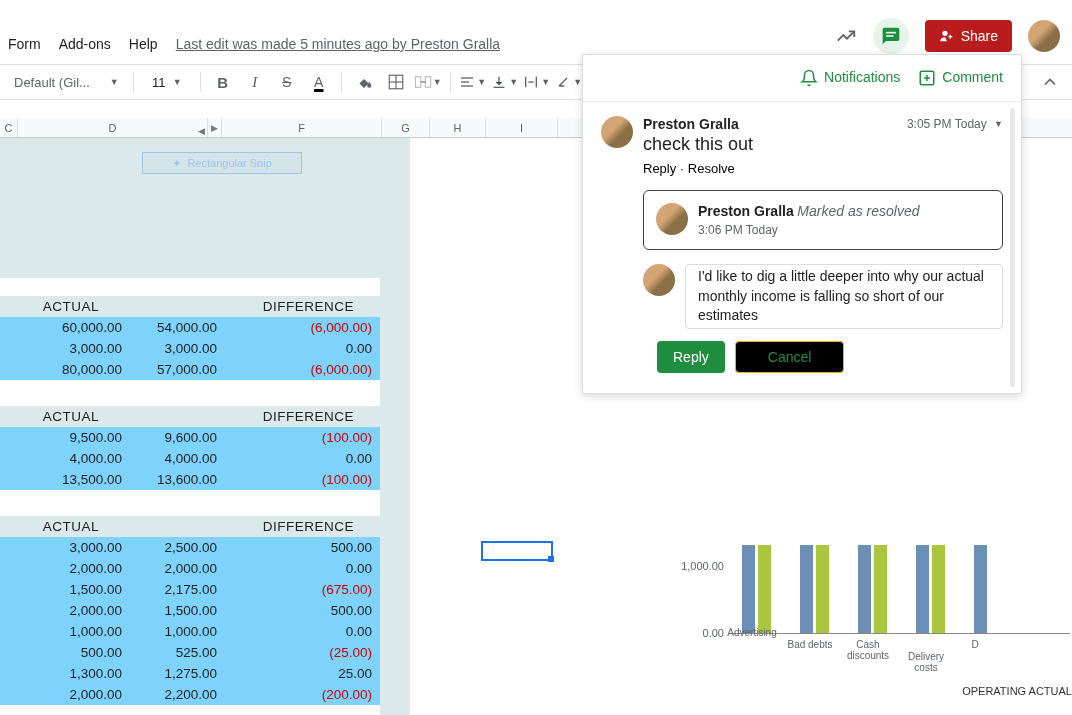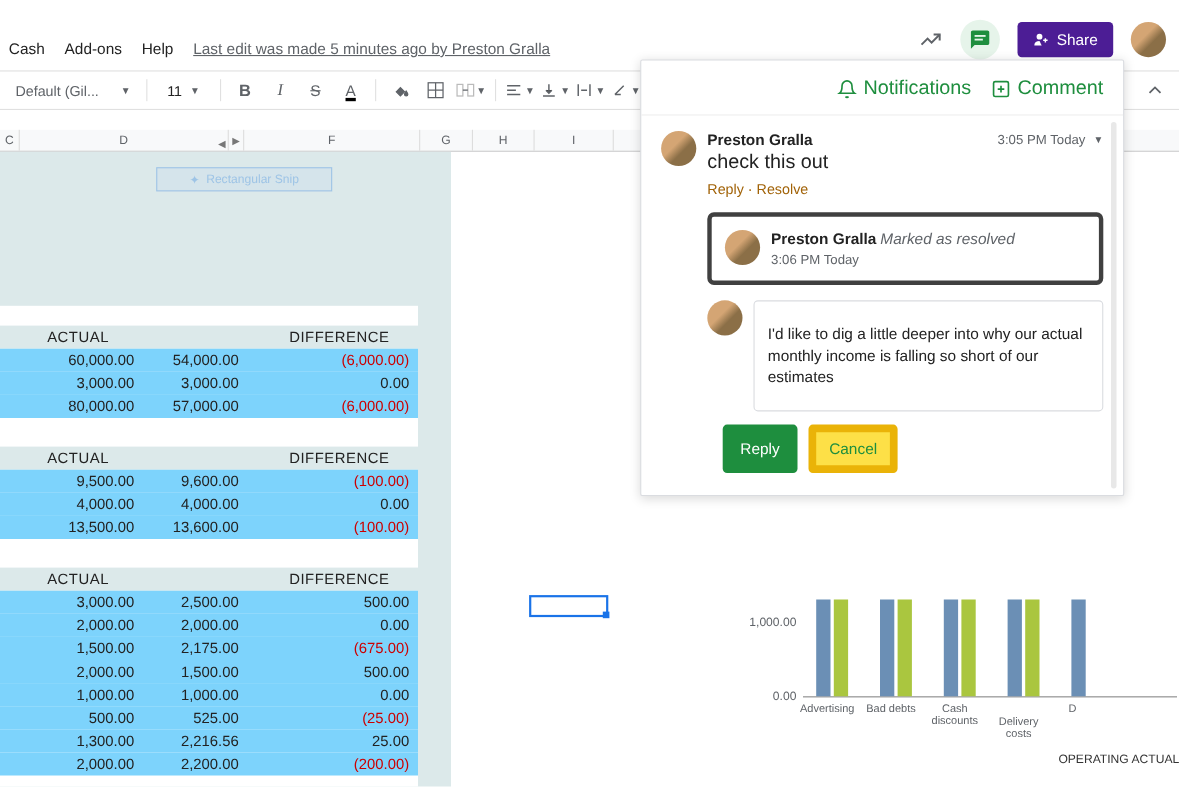--- a/index.html
+++ b/index.html
@@ -4,21 +4,21 @@
 <style>
 * { box-sizing: border-box; margin: 0; padding: 0; }
 body { font-family: Arial, sans-serif; font-size: 13px; color: #222; width: 1072px; height: 715px; overflow: hidden; position: relative; background: #fff; }
 .menu-row { display: flex; align-items: center; gap: 18px; padding-left: 8px; position: absolute; top: 36px; left: 0; }
 .menu-item { color: #222; font-size: 14px; cursor: pointer; }
 .last-edit { color: #5f6368; text-decoration: underline; font-size: 14px; cursor: pointer; }
 
 .top-right { position: absolute; top: 18px; right: 12px; display: flex; align-items: center; gap: 16px; }
 .trend-icon { color: #5f6368; }
 .comment-circle { width: 36px; height: 36px; border-radius: 50%; background: #e6f4ea; display: flex; align-items: center; justify-content: center; color: #1e8e3e; }
-.share-btn { background: #4c1d95; color: #fff; border: none; border-radius: 4px; padding: 8px 14px; font-size: 14px; font-weight: 500; display: flex; align-items: center; gap: 6px; cursor: pointer; }
+.share-btn { background: #b91c1c; color: #fff; border: none; border-radius: 4px; padding: 8px 14px; font-size: 14px; font-weight: 500; display: flex; align-items: center; gap: 6px; cursor: pointer; }
 .avatar { width: 32px; height: 32px; border-radius: 50%; background: linear-gradient(135deg, #d4a574 40%, #8b6f47 60%); }
 
 
 .toolbar { position: absolute; top: 64px; left: 0; right: 0; height: 36px; border-top: 1px solid #e0e0e0; border-bottom: 1px solid #e0e0e0; display: flex; align-items: center; padding: 0 8px; gap: 4px; }
 .tb-sep { width: 1px; height: 20px; background: #e0e0e0; margin: 0 4px; }
 .font-select { display: flex; align-items: center; gap: 20px; padding: 4px 6px; font-size: 13px; color: #5f6368; min-width: 84px; cursor: pointer; }
 .size-input { width: 50px; text-align: center; border: none; font-size: 13px; padding: 4px; display:flex; align-items:center; justify-content:center;}
 .tb-btn { width: 28px; height: 28px; display: flex; align-items: center; justify-content: center; color: #5f6368; cursor: pointer; border-radius: 2px; }
 .bold { font-weight: bold; font-size: 15px; }
 .italic { font-style: italic; font-size: 15px; font-family: serif; }
@@ -46,62 +46,62 @@
 .col-c { width: 155px; }
 .neg { color: #cc0000; }
 
 
 .selected-cell { position: absolute; border: 2px solid #1a73e8; background: #fff; }
 .selected-cell::after { content: ''; position: absolute; right: -3px; bottom: -3px; width: 6px; height: 6px; background: #1a73e8; }
 
 
 .comment-panel { position: absolute; top: 54px; right: 50px; width: 440px; background: #fff; border: 1px solid #dadce0; border-radius: 2px; box-shadow: 0 2px 10px rgba(0,0,0,0.15); z-index: 100; }
 .panel-header { display: flex; justify-content: flex-end; gap: 18px; padding: 14px 18px; border-bottom: 1px solid #eee; }
-.panel-link { display: flex; align-items: flex-end; gap: 6px; color: #1e8e3e; font-size: 18px; font-weight: 500; cursor: pointer; }
+.panel-link { display: flex; align-items: flex-start; gap: 6px; color: #1e8e3e; font-size: 14px; font-weight: 500; cursor: pointer; }
 .panel-body { padding: 14px 18px 20px 18px; max-height: 480px; position: relative; }
 .scroll-indicator { position:absolute; top:6px; right:6px; bottom:6px; width:5px; background:#e8e8e8; border-radius:3px;}
 .comment-thread { display: flex; gap: 10px; }
 .thread-avatar { width: 32px; height: 32px; border-radius: 50%; background: linear-gradient(135deg, #d4a574 40%, #8b6f47 60%); flex-shrink: 0; }
 .thread-main { flex: 1; }
 .thread-head { display: flex; justify-content: space-between; align-items: center; }
 .thread-author { font-weight: bold; font-size: 14px; }
 .thread-time { font-size: 12px; color: #5f6368; display:flex; align-items:center; gap:2px;}
 .thread-text { font-size: 18px; margin-top: 2px; }
-.thread-actions { font-size: 13px; color: #a16207; margin-top: 6px; }
+.thread-actions { font-size: 13px; color: #000000; margin-top: 6px; }
 .thread-actions span { cursor: pointer; }
 
-.sub-card { border: 4px solid #404040; border-radius: 6px; padding: 12px; margin-top: 14px; margin-left: 42px; display: flex; gap: 10px; }
+.sub-card { border: 1px solid #404040; border-radius: 6px; padding: 12px; margin-top: 14px; margin-left: 42px; display: flex; gap: 10px; }
 .sub-avatar { width: 32px; height: 32px; border-radius: 50%; background: linear-gradient(135deg, #d4a574 40%, #8b6f47 60%); flex-shrink: 0; }
 .sub-author { font-weight: bold; font-size: 14px; display: inline; }
 .sub-action { font-style: italic; color: #5f6368; font-size: 14px; display: inline; }
 .sub-time { font-size: 12px; color: #5f6368; margin-top: 4px; }
 
-.reply-box { border: 1px solid #dadce0; border-radius: 4px; padding: 20px 12px; margin-top: 14px; margin-left: 56px; font-size: 14px; line-height: 1.4; }
+.reply-box { border: 1px solid #dadce0; border-radius: 4px; padding: 2px 12px; margin-top: 14px; margin-left: 56px; font-size: 14px; line-height: 1.4; }
 .reply-btns { display: flex; gap: 10px; margin-top: 12px; margin-left: 56px; }
 .reply-btn { background: #1e8e3e; color: #fff; border: none; padding: 7px 16px; border-radius: 4px; font-size: 14px; font-weight: 500; cursor: pointer; }
-.cancel-btn { background: #fde047; color: #1e8e3e; border: 7px solid #eab308; padding: 7px 12px; border-radius: 4px; font-size: 14px; cursor: pointer; }
+.cancel-btn { background: #000000; color: #1e8e3e; border: 1px solid #eab308; padding: 7px 32px; border-radius: 4px; font-size: 14px; cursor: pointer; }
 
 
 .chart-peek { position: absolute; right: 0; top: 545px; width: 400px; height: 170px; background:#fff;}
 .chart-ytick { position: absolute; right: 348px; font-size: 11px; color: #5f6368; text-align: right; width: 50px; }
 .chart-xlabel { position: absolute; font-size: 10px; color: #5f6368; text-align: center; }
 .chart-title { position: absolute; right: 0; top: 140px; font-size: 11px; color: #333; }
 .bar { position: absolute; width: 13px; }
 .bar.blue { background: #6b8fb5; }
 .bar.green { background: #aac63f; }
 .axis { position:absolute; background:#888;}
 
 .caret { font-size: 9px; color: #5f6368; }
 svg { display: block; }
 </style>
 </head>
 <body>
 
 <div class="menu-row">
-  <span class="menu-item">Cash</span>
+  <span class="menu-item">Form</span>
   <span class="menu-item">Add-ons</span>
   <span class="menu-item">Help</span>
   <span class="last-edit">Last edit was made 5 minutes ago by Preston Gralla</span>
 </div>
 
 <div class="top-right">
   <span class="trend-icon">
     <svg width="22" height="22" viewBox="0 0 24 24" fill="none" stroke="#5f6368" stroke-width="2">
         <polyline points="3 17 9 11 13 15 21 7"></polyline>
         <polyline points="15 7 21 7 21 13"></polyline>
@@ -288,21 +288,21 @@
         <div class="cell col-b">1,000.00</div>
         <div class="cell col-c">0.00</div>
       </div>
       <div class="data-row">
         <div class="cell col-a">500.00</div>
         <div class="cell col-b">525.00</div>
         <div class="cell col-c neg">(25.00)</div>
       </div>
       <div class="data-row">
         <div class="cell col-a">1,300.00</div>
-        <div class="cell col-b">2,216.56</div>
+        <div class="cell col-b">1,275.00</div>
         <div class="cell col-c">25.00</div>
       </div>
       <div class="data-row">
         <div class="cell col-a">2,000.00</div>
         <div class="cell col-b">2,200.00</div>
         <div class="cell col-c neg">(200.00)</div>
       </div>
     </div>
 
   <div class="selected-cell" style="top:403px;left:481px;width:72px;height:20px"></div>
@@ -378,19 +378,19 @@
   <div class="bar blue" style="left:70px;top:0;height:88px"></div>
     <div class="bar green" style="left:86px;top:0;height:88px"></div>
   <div class="bar blue" style="left:128px;top:0;height:88px"></div>
     <div class="bar green" style="left:144px;top:0;height:88px"></div>
   <div class="bar blue" style="left:186px;top:0;height:88px"></div>
     <div class="bar green" style="left:202px;top:0;height:88px"></div>
   <div class="bar blue" style="left:244px;top:0;height:88px"></div>
     <div class="bar green" style="left:260px;top:0;height:88px"></div>
   <div class="bar blue" style="left:302px;top:0;height:88px"></div>
 
-  <div class="chart-xlabel" style="left:55px;top:94px;width:50px">Advertising</div>
+  <div class="chart-xlabel" style="left:55px;top:82px;width:50px">Advertising</div>
   <div class="chart-xlabel" style="left:113px;top:94px;width:50px">Bad debts</div>
   <div class="chart-xlabel" style="left:171px;top:94px;width:50px">Cash discounts</div>
   <div class="chart-xlabel" style="left:229px;top:106px;width:50px">Delivery costs</div>
   <div class="chart-xlabel" style="left:293px;top:94px;width:20px">D</div>
   <div class="chart-title">OPERATING ACTUAL</div>
 </div>
 
 </body></html>

